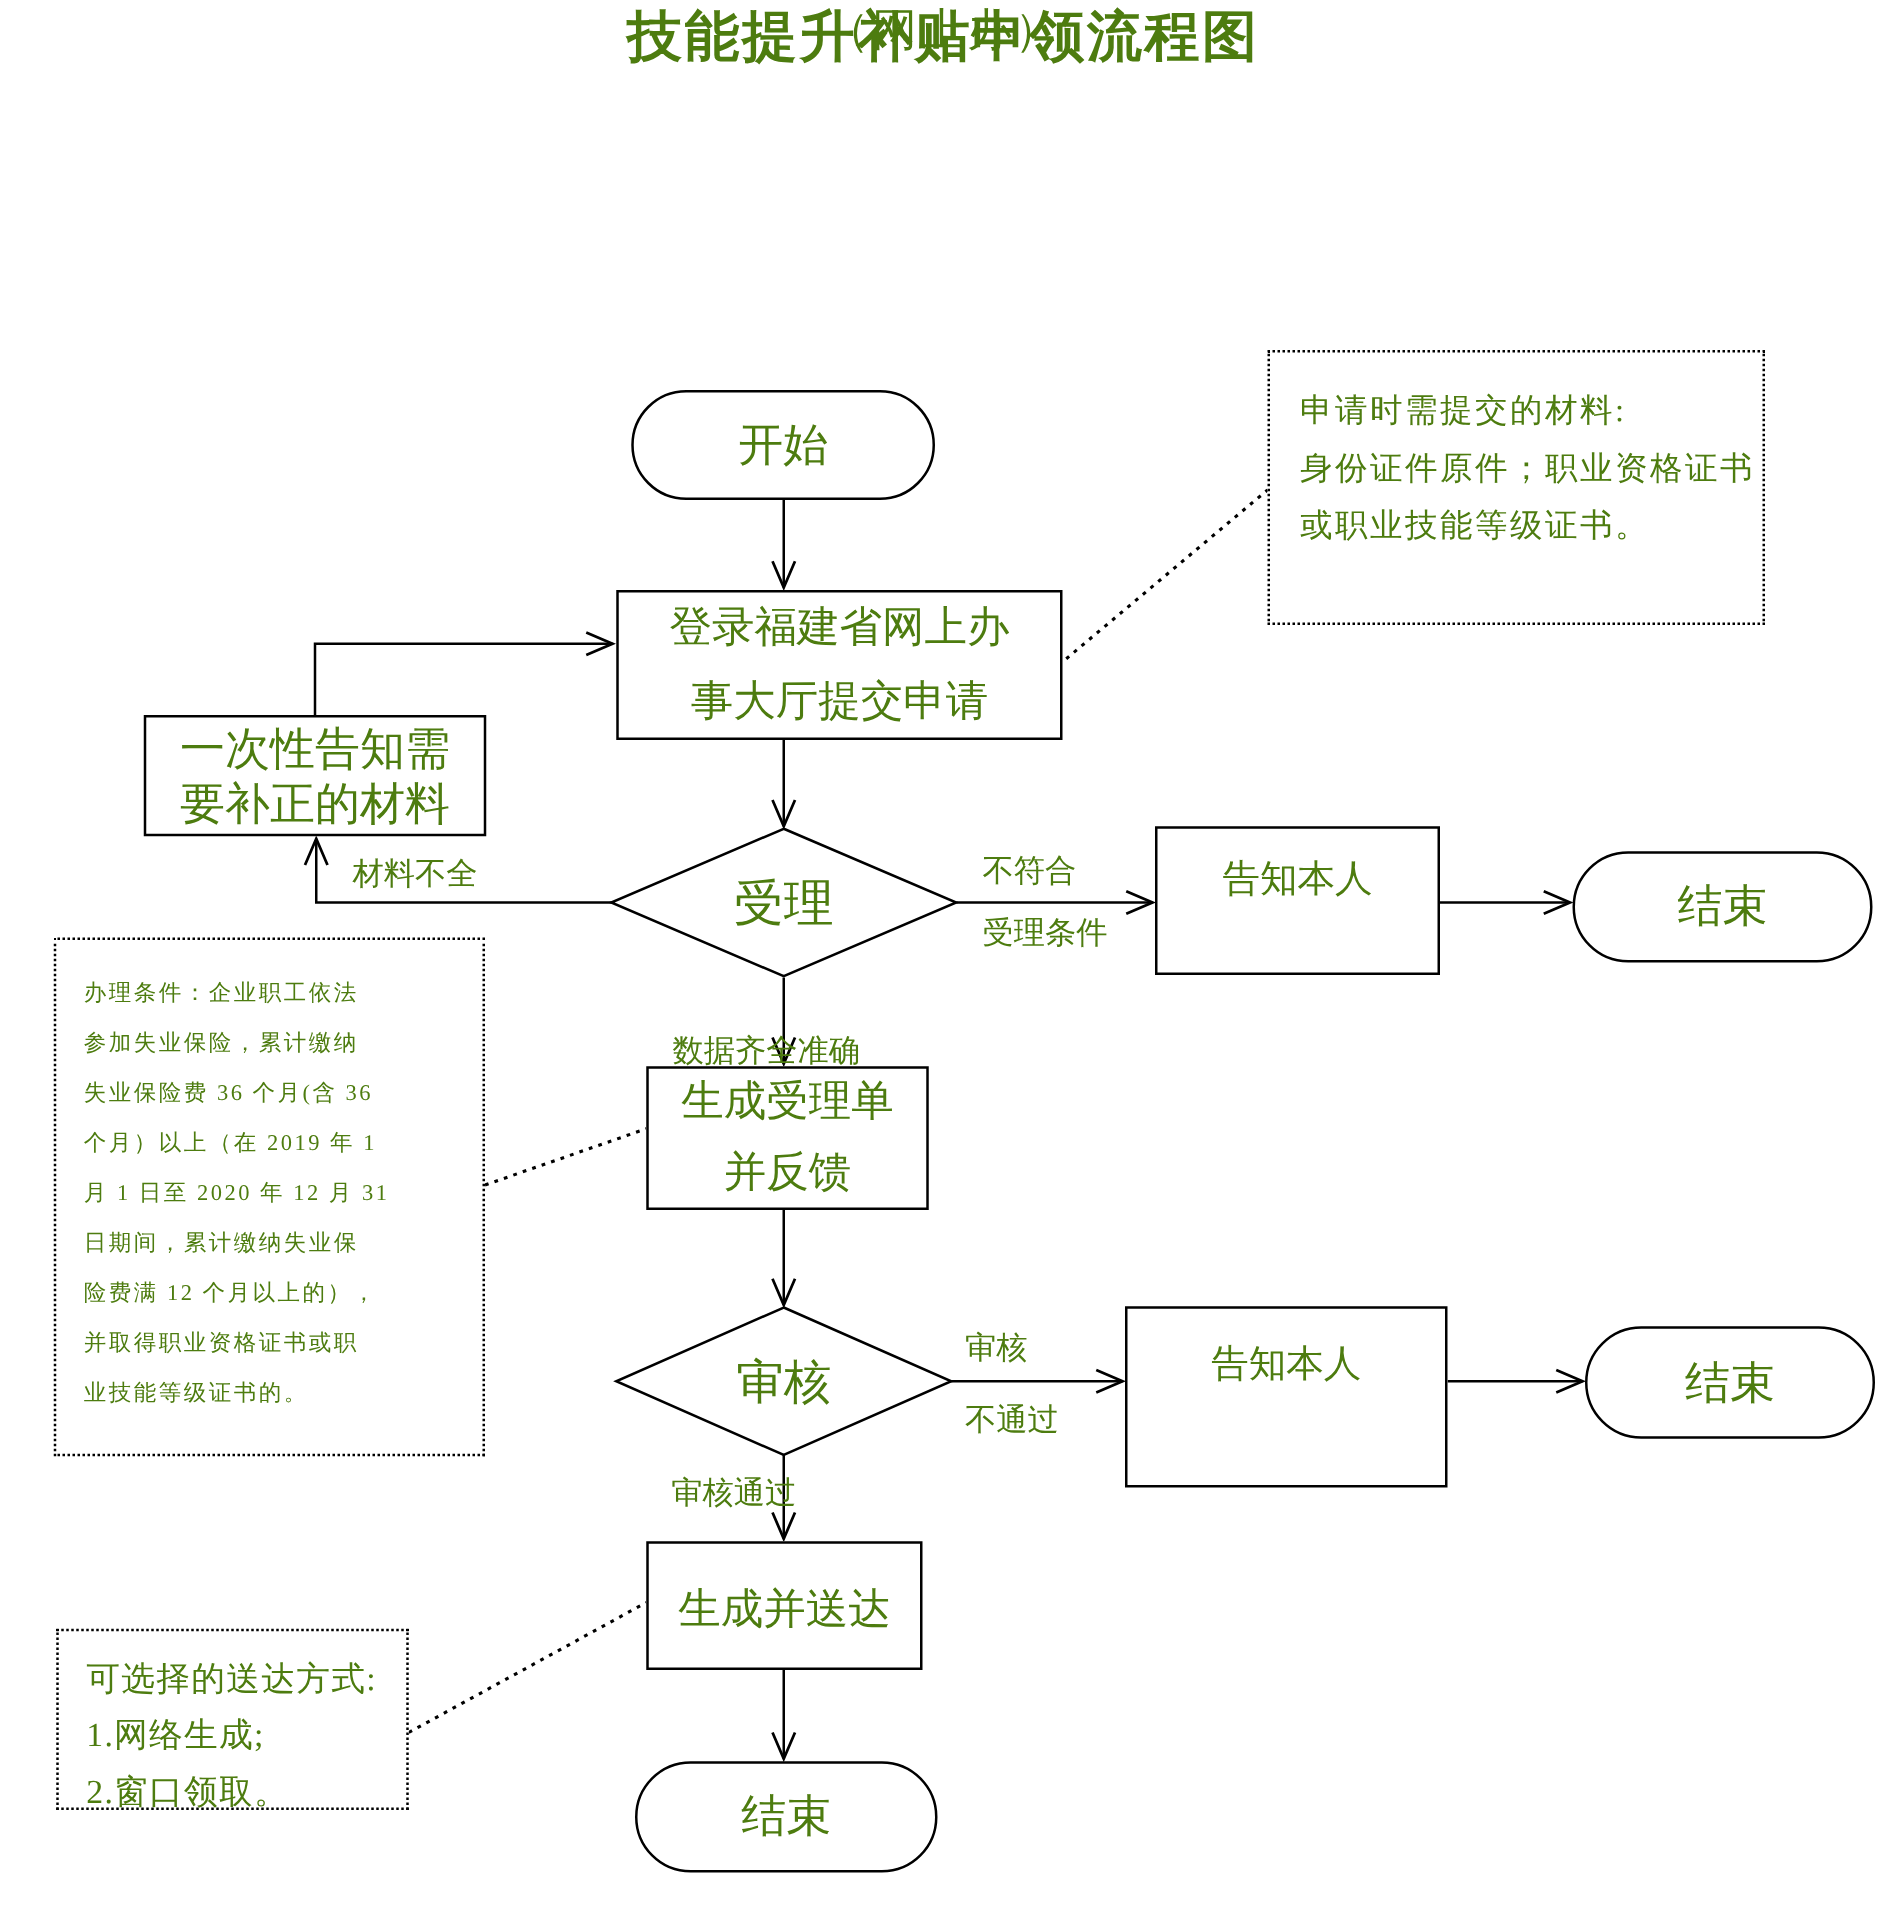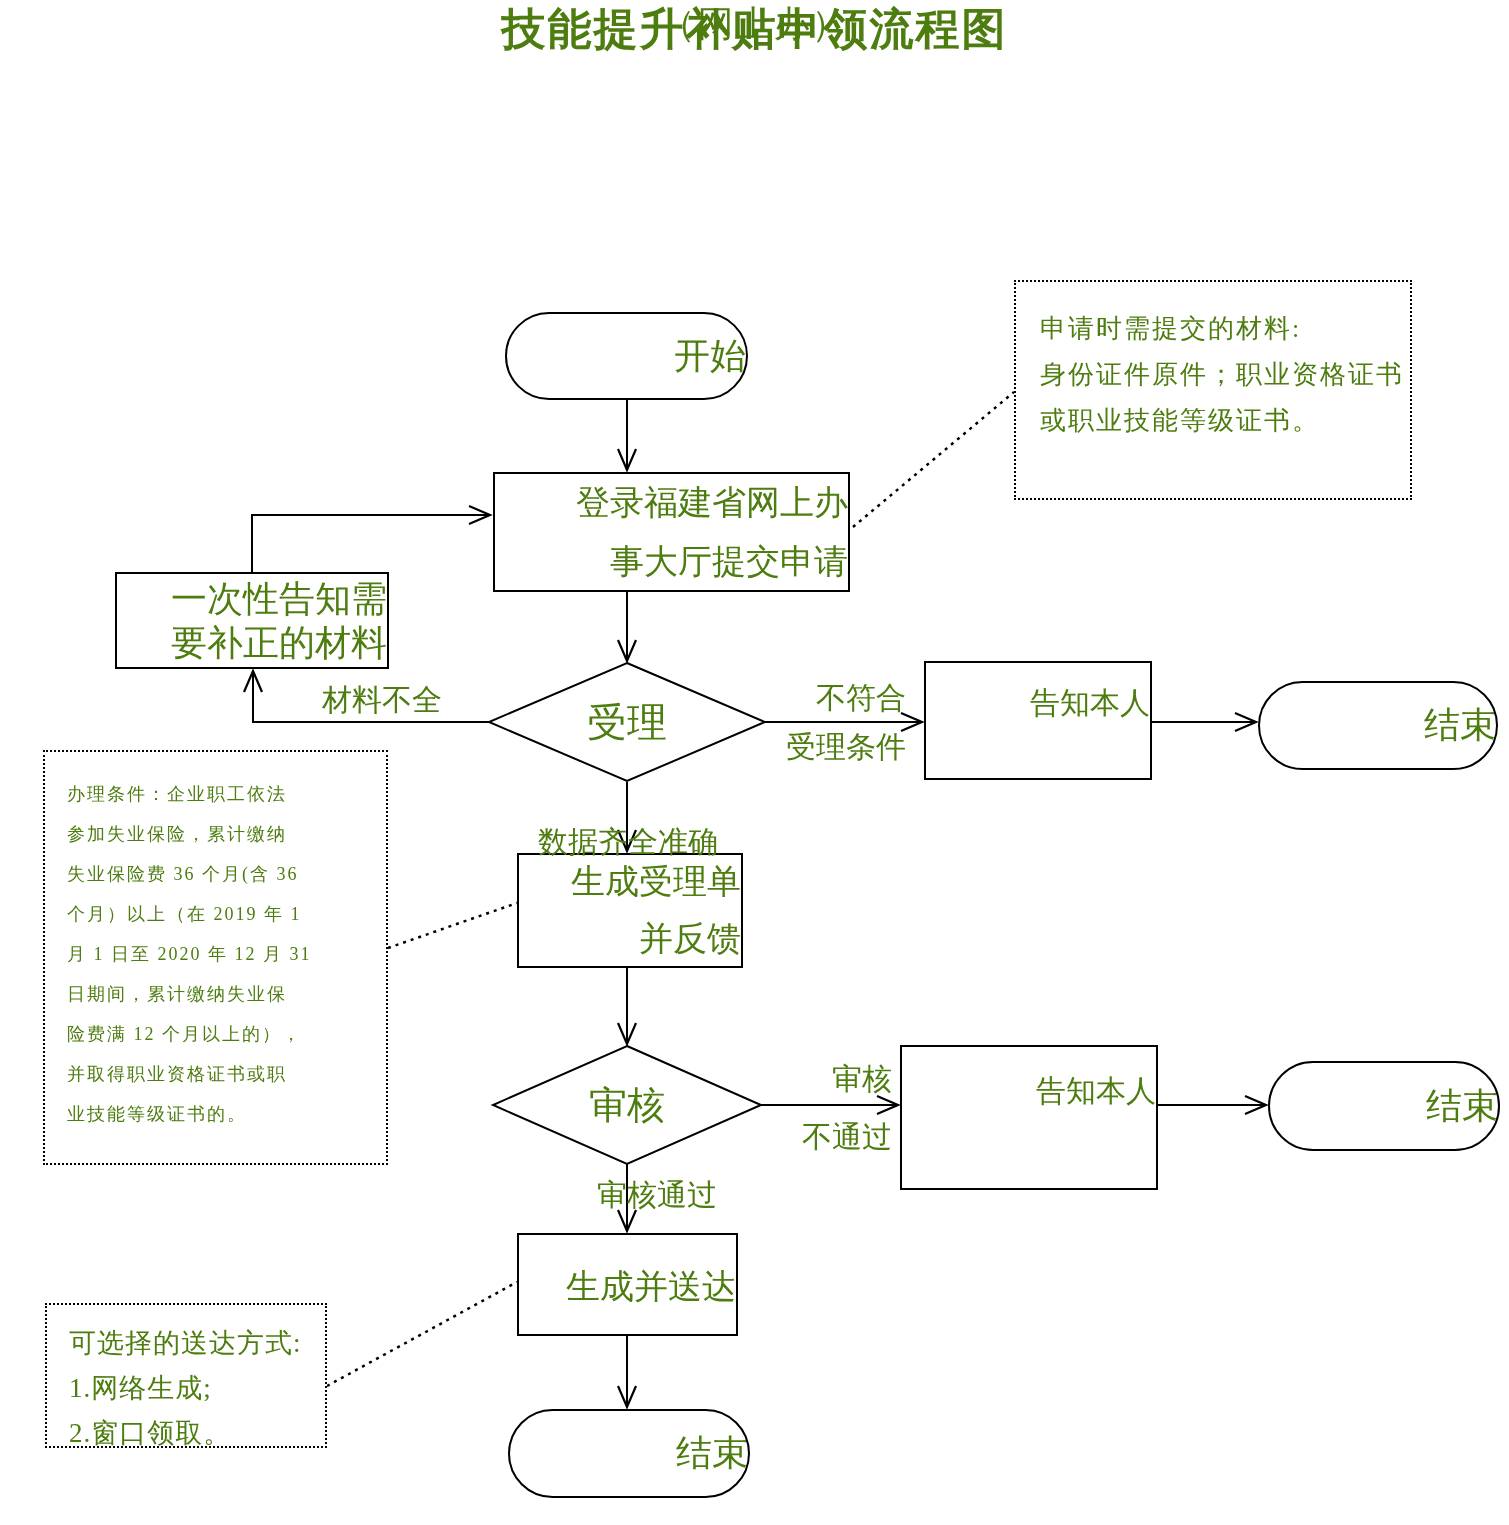--- a/index.html
+++ b/index.html
@@ -19,32 +19,32 @@
     text-align: center; font-size: 44px; font-weight: bold;
     letter-spacing: 2px;
   }
   .subtitle {
     left: 0; top: 210; width: 1509px;
     text-align: center; font-size: 36px; letter-spacing: 2px;
   }
   .node {
     border: 2px solid #000;
     display: flex; flex-direction: column;
-    align-items: flex-end; justify-content: center;
+    align-items: center; justify-content: center;
     text-align: center; background: #ffffff;
   }
   .pill { border-radius: 46px; font-size: 36px; }
   .proc { font-size: 34px; line-height: 46px; gap: 13px; }
   .top-text { justify-content: flex-start; font-size: 30px; }
   .diamond-label {
     display: flex; align-items: center; justify-content: center;
     text-align: center; background: transparent;
   }
   .edge-label {
-    text-align: right; font-size: 30px; line-height: 32px;
+    text-align: left; font-size: 25px; line-height: 32px;
     background: transparent; white-space: nowrap;
   }
   .annotation {
     border: 2.5px dotted #000;
     background: #ffffff;
   }
   .annotation .ln { white-space: nowrap; }
   .ann-materials { font-size: 26px; line-height: 46px; padding: 24px 24px; letter-spacing: 2px; }
   .ann-conditions { font-size: 18px; line-height: 40px; padding: 22px 22px; letter-spacing: 2px; }
   .ann-delivery { font-size: 27px; line-height: 45px; padding: 16px 22px; letter-spacing: 1px; }

